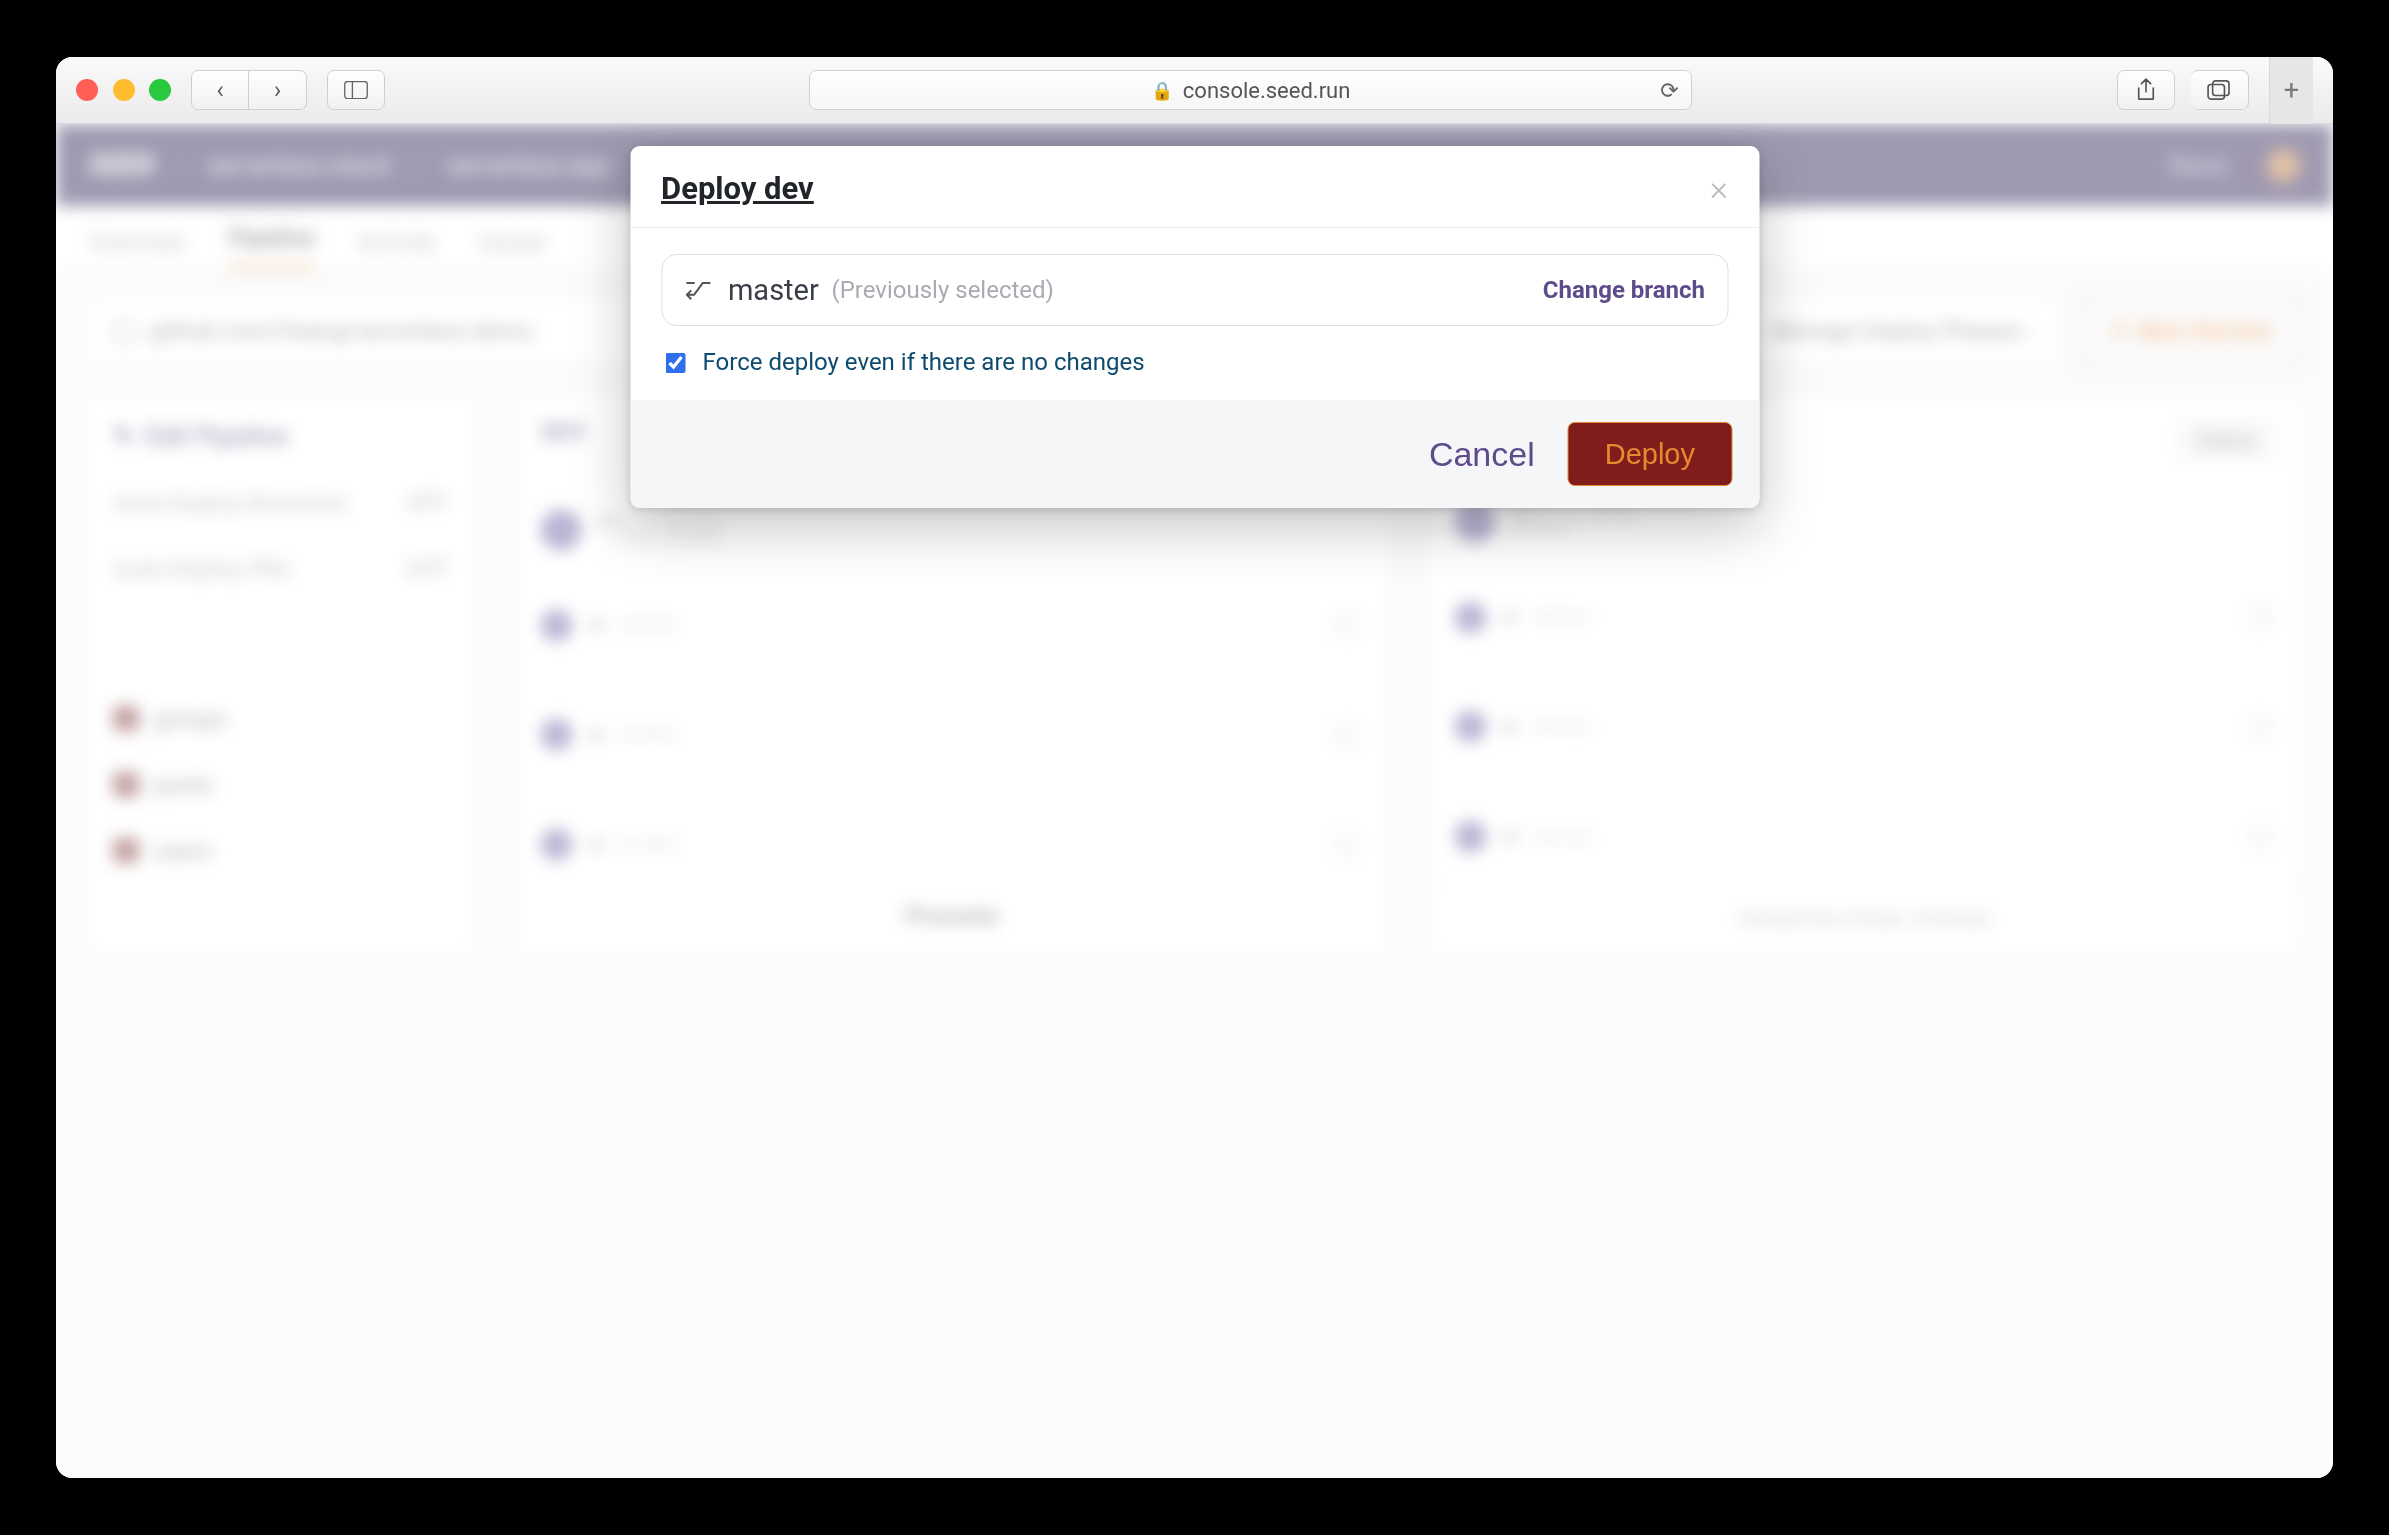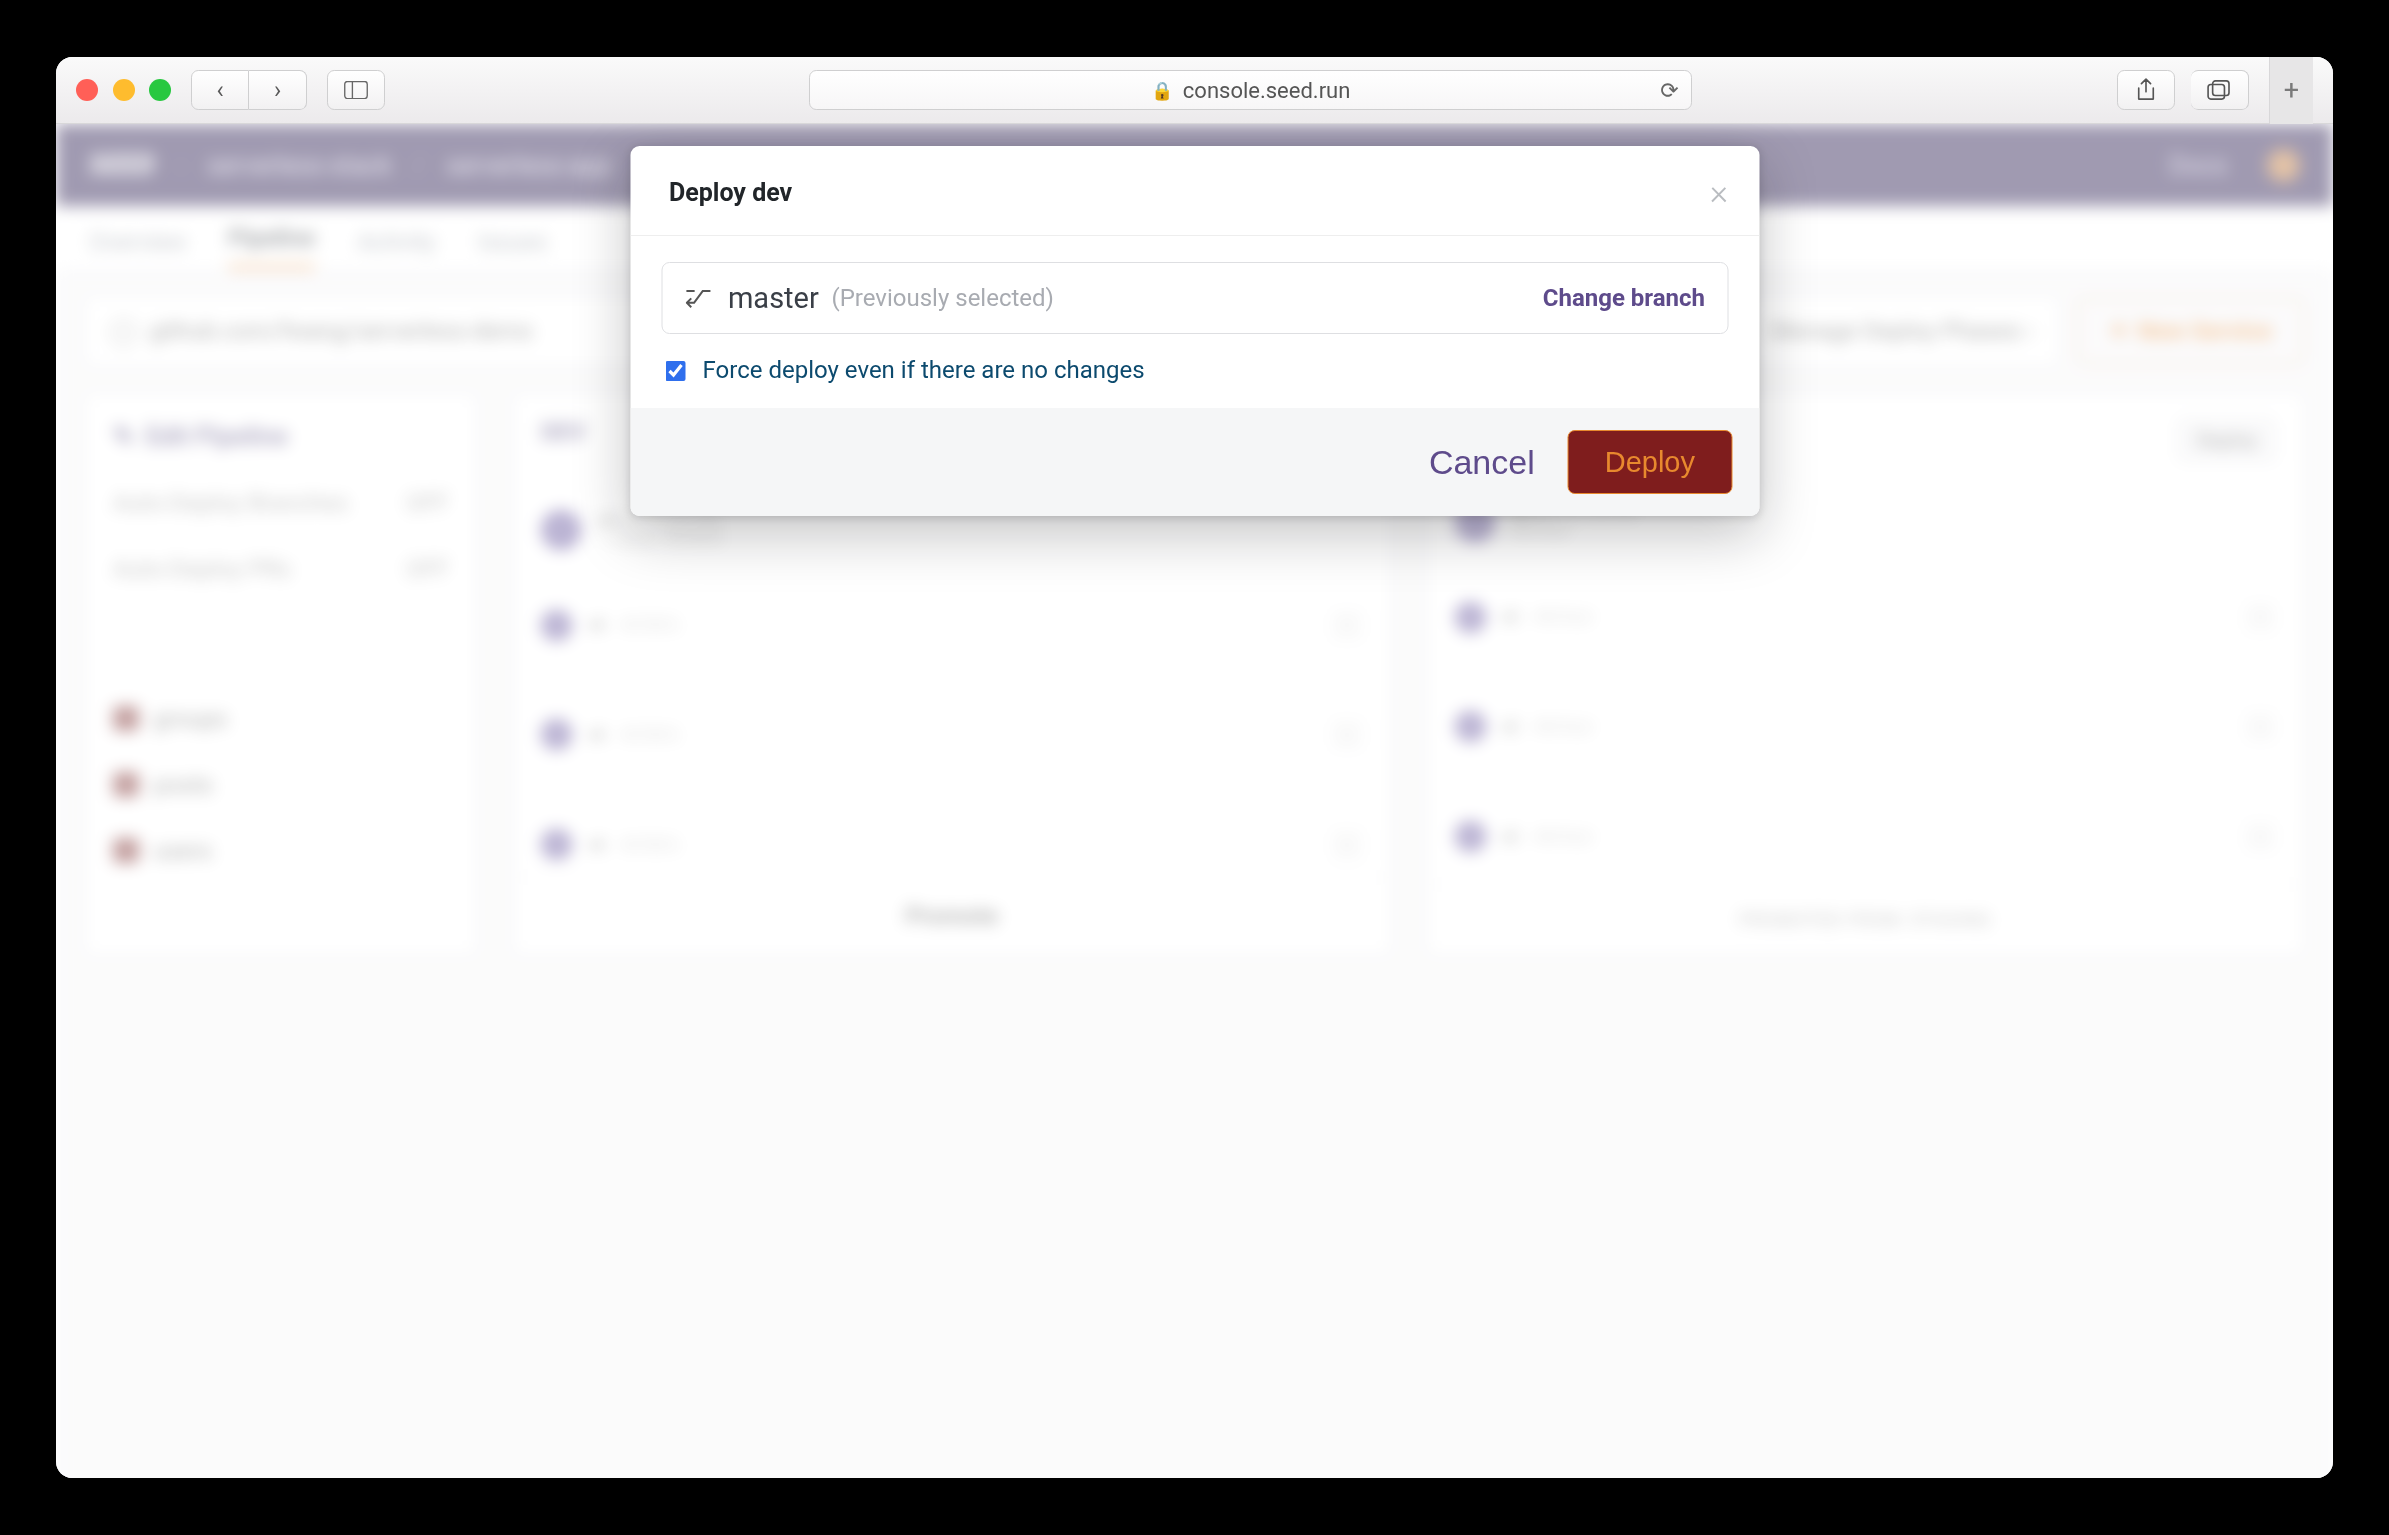--- a/index.html
+++ b/index.html
@@ -82,24 +82,24 @@
   .ver .menu{margin-left:auto;border:0.9px solid #e1e1e4;border-radius:5.5px;padding:5.5px 11px;color:#888;background:#fafafa;}
   .foot{border-top:0.9px solid #eee;text-align:center;padding:24px;color:#555;font-size:24px;font-weight:600;}
   .foot.sm{font-weight:400;color:#888;text-transform:uppercase;letter-spacing:0.9px;font-size:18px;}
 
   
   .dim{position:absolute;inset:0;background:rgba(255,255,255,0.55);}
 
   
   .modal{position:absolute;left:50%;top:22px;transform:translateX(-50%);width:1129px;background:#fff;border-radius:9px;box-shadow:0 18px 55px var(--modal-shadow),0 1.8px 9px rgba(0,0,0,0.15);overflow:hidden;}
   .modal .mhead{padding:24px 31px 20px;display:flex;align-items:center;border-bottom:0.9px solid #eee;}
-  .modal .mhead h2{margin:8px;font-size:25px;color:#212529;font-weight:700;}
+  .modal .mhead h2{margin:0;font-size:31px;color:#212529;font-weight:700;text-decoration:underline;}
   .modal .close{margin-left:auto;color:#b9bcc0;font-size:35px;line-height:1;font-weight:300;cursor:pointer;}
   .modal .mbody{padding:25.5px 31px 24px;}
-  .branch-sel{border:0.9px solid #dedfe2;border-radius:8px;padding:18px 22px;display:flex;align-items:center;gap:12.7px;margin-bottom:22px;}
+  .branch-sel{border:0.9px solid #dedfe2;border-radius:15px;padding:18px 22px;display:flex;align-items:center;gap:12.7px;margin-bottom:22px;}
   .branch-sel .branch-name{font-size:29px;color:#3a3f47;}
   .branch-sel .prev{color:#a8abb1;font-size:24px;}
   .branch-sel .change{margin-left:auto;color:var(--link-purple);font-size:24px;font-weight:bold;}
   .opt{display:flex;align-items:flex-start;gap:14.6px;}
   .opt input[type=checkbox]{width:20px;height:20px;accent-color:#2f6fed;margin-top:5.5px;}
   .opt .title{font-size:24px;color:#0c4a6e;}
   .opt .desc{font-size:24px;color:#8d9197;margin-top:5.5px;}
   .modal .mfoot{background:#f5f6f7;padding:22px 27px;display:flex;justify-content:flex-end;align-items:center;gap:27px;}
   .cancel{color:var(--link-purple);font-size:34px;background:none;border:none;cursor:pointer;}
   .deploy-btn{border:1.8px solid var(--orange);color:var(--orange);font-size:29px;font-weight:500;padding:14.6px 36px;border-radius:7.3px;background:#7f1d1d;cursor:pointer;}

